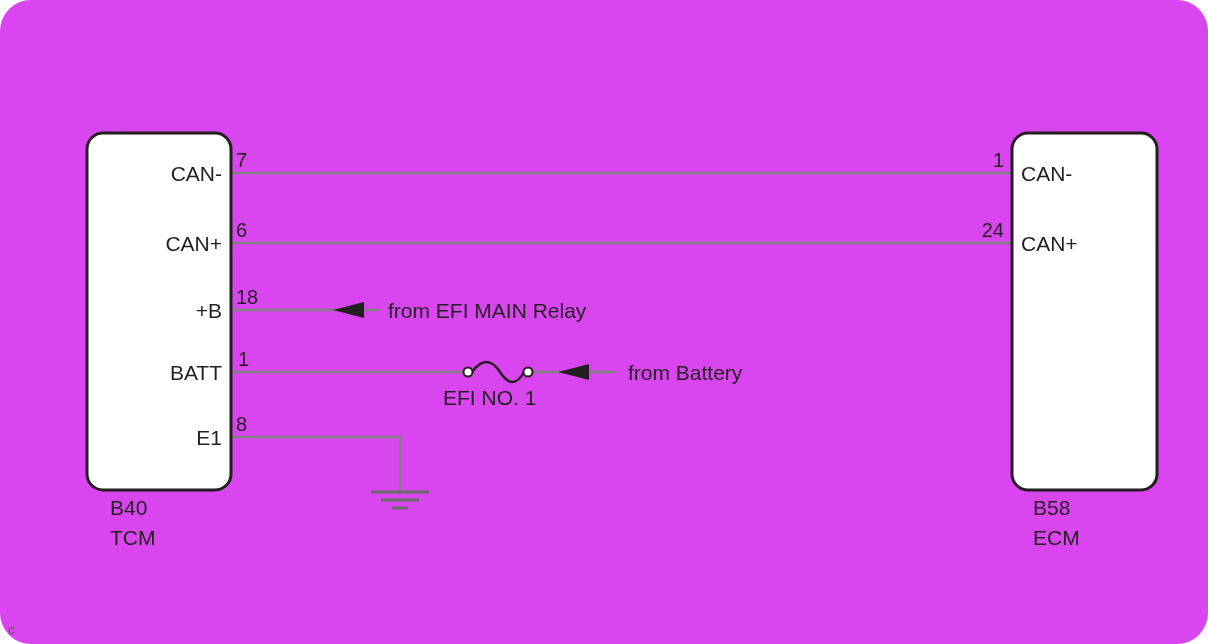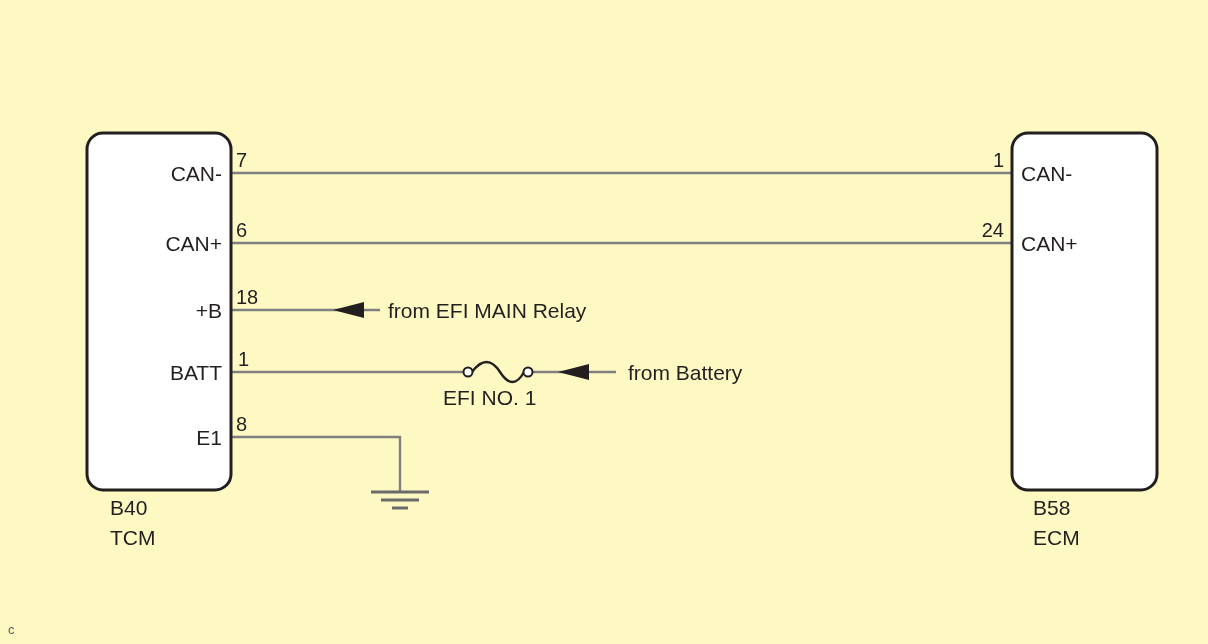--- a/index.html
+++ b/index.html
@@ -9,22 +9,23 @@
     background: #ffffff;
   }
   body {
     font-family: "Liberation Sans", sans-serif;
     color: #231f20;
   }
   #diagram-root {
     position: relative;
     width: 1208px;
     height: 644px;
-    background: #fef9c3;
+    background: #d946ef;
     overflow: hidden;
+    border-radius: 31px;
   }
   #diagram-svg {
     position: absolute;
     left: 0;
     top: 0;
     width: 1208px;
     height: 644px;
     display: block;
   }
   .conn-label  { font-size: 21px; fill: #231f20; font-family: "Liberation Sans", sans-serif; }

